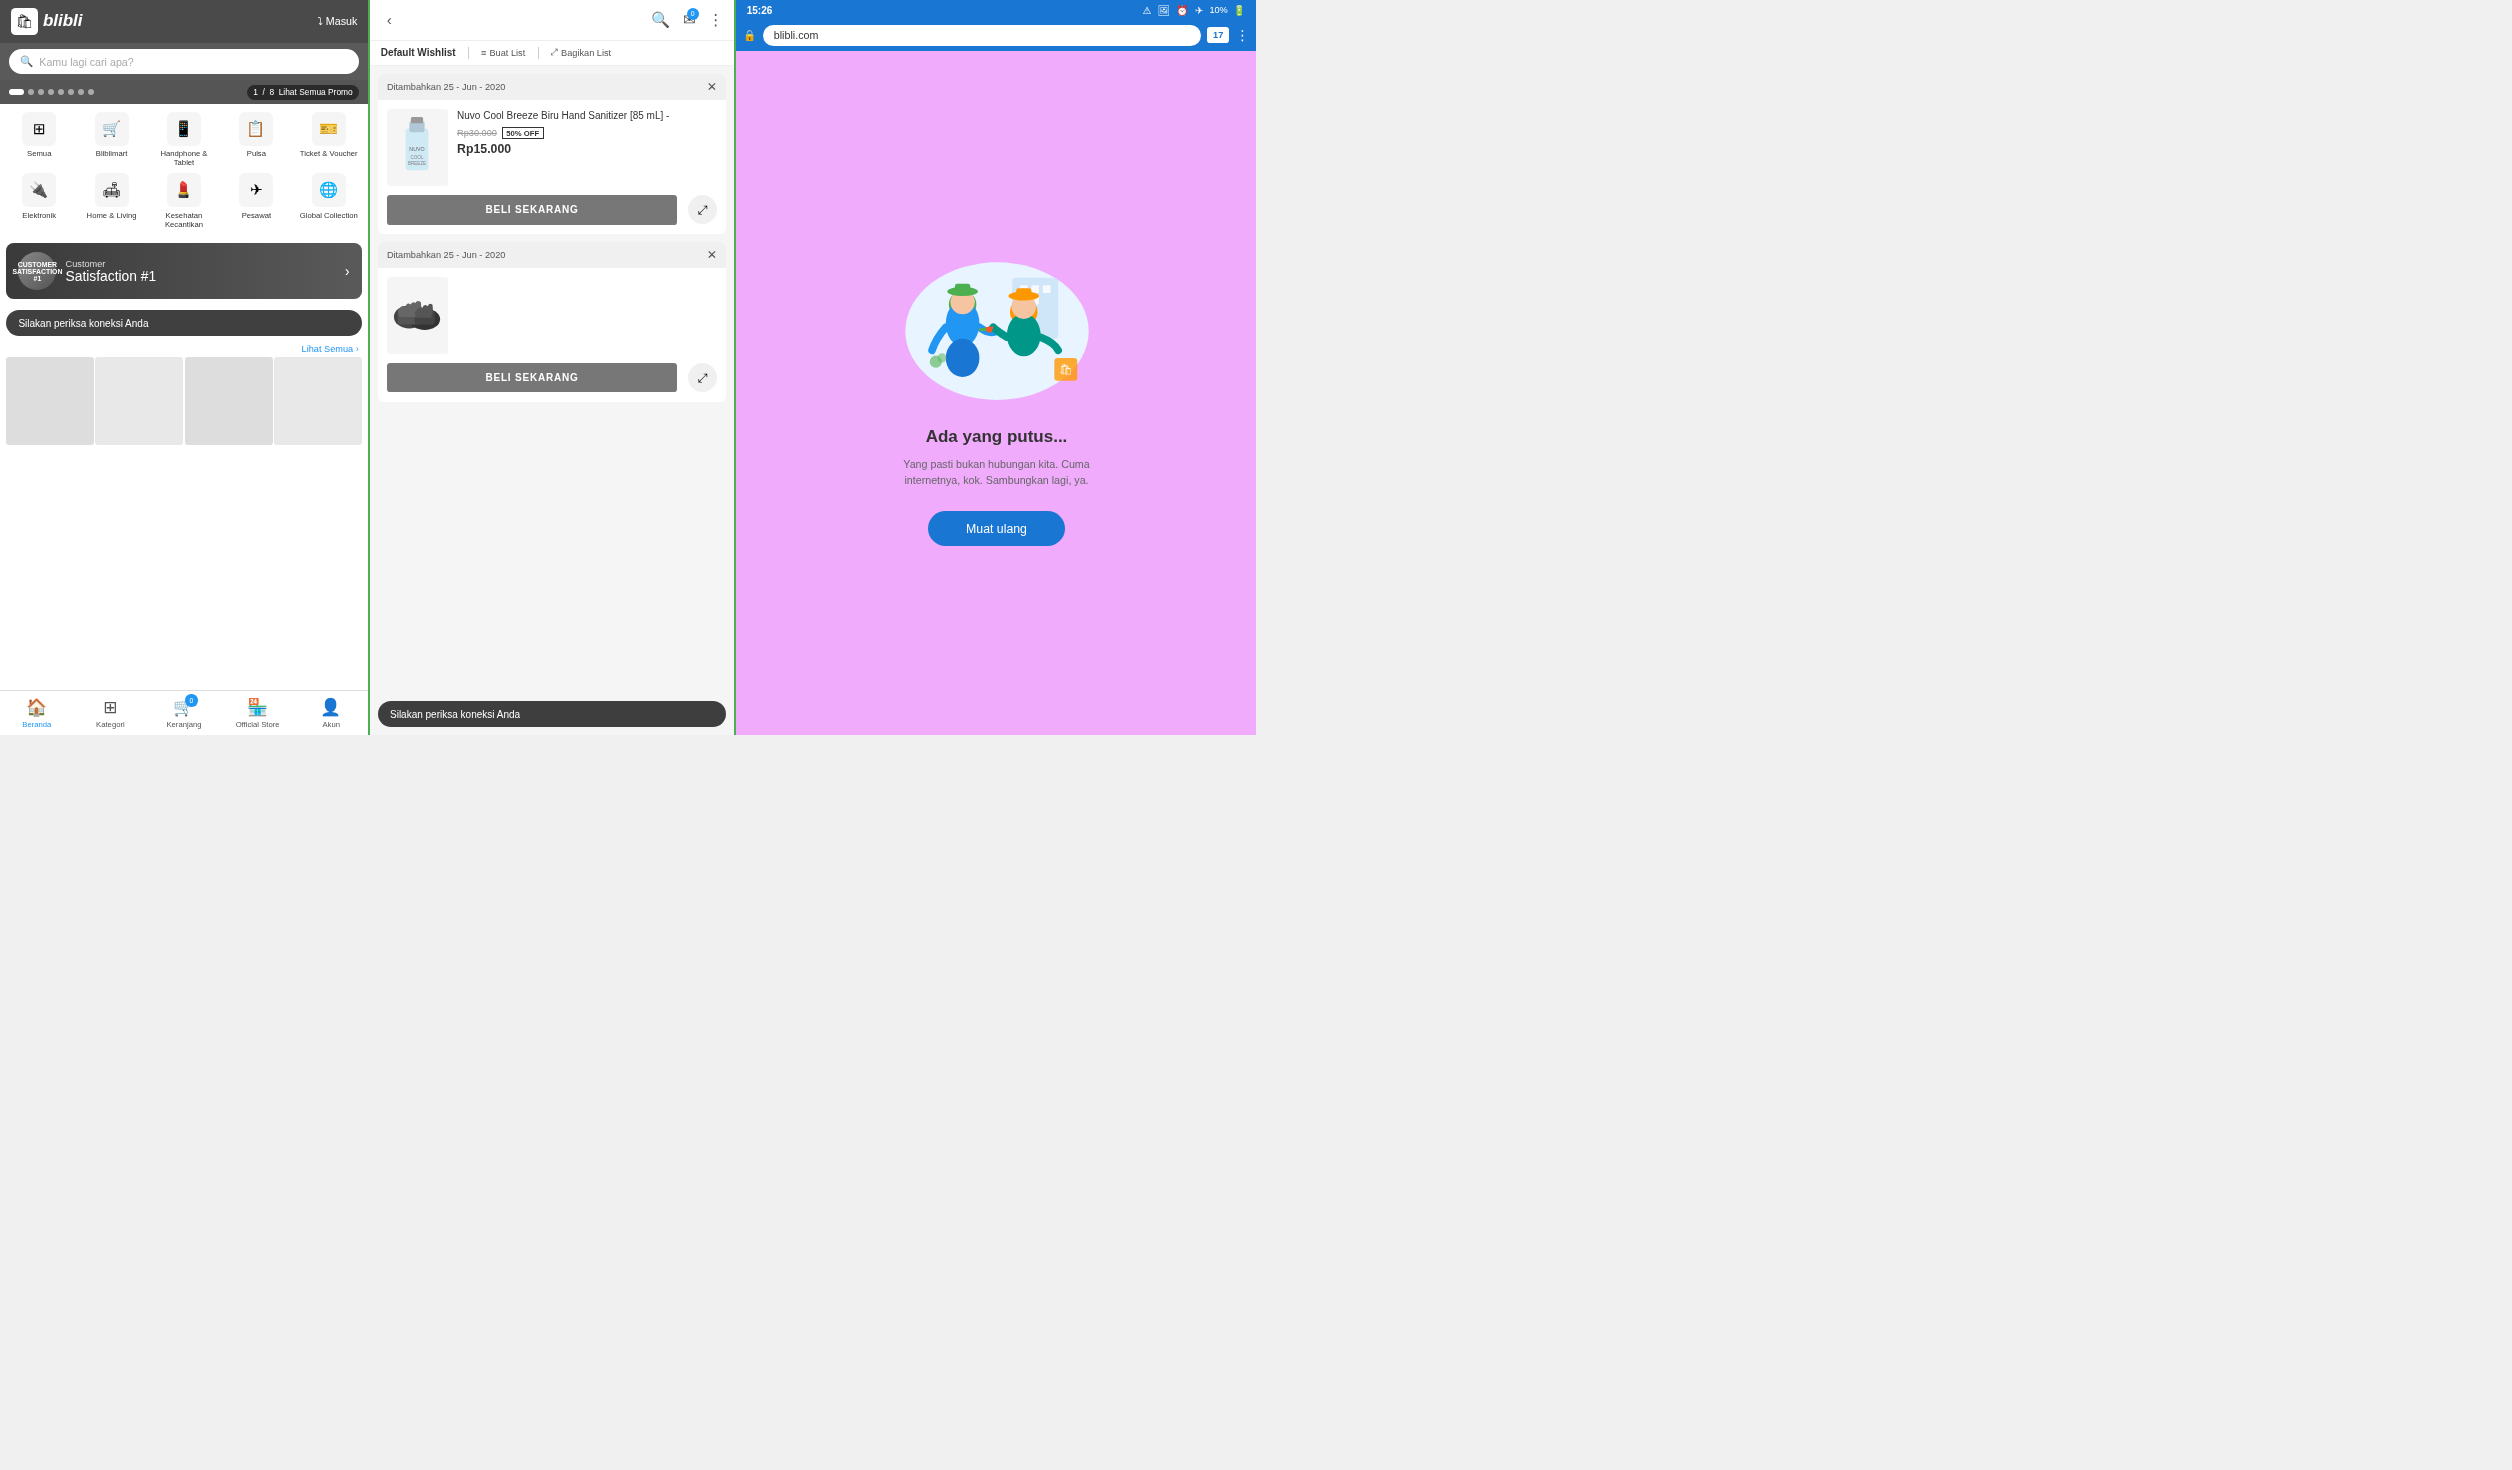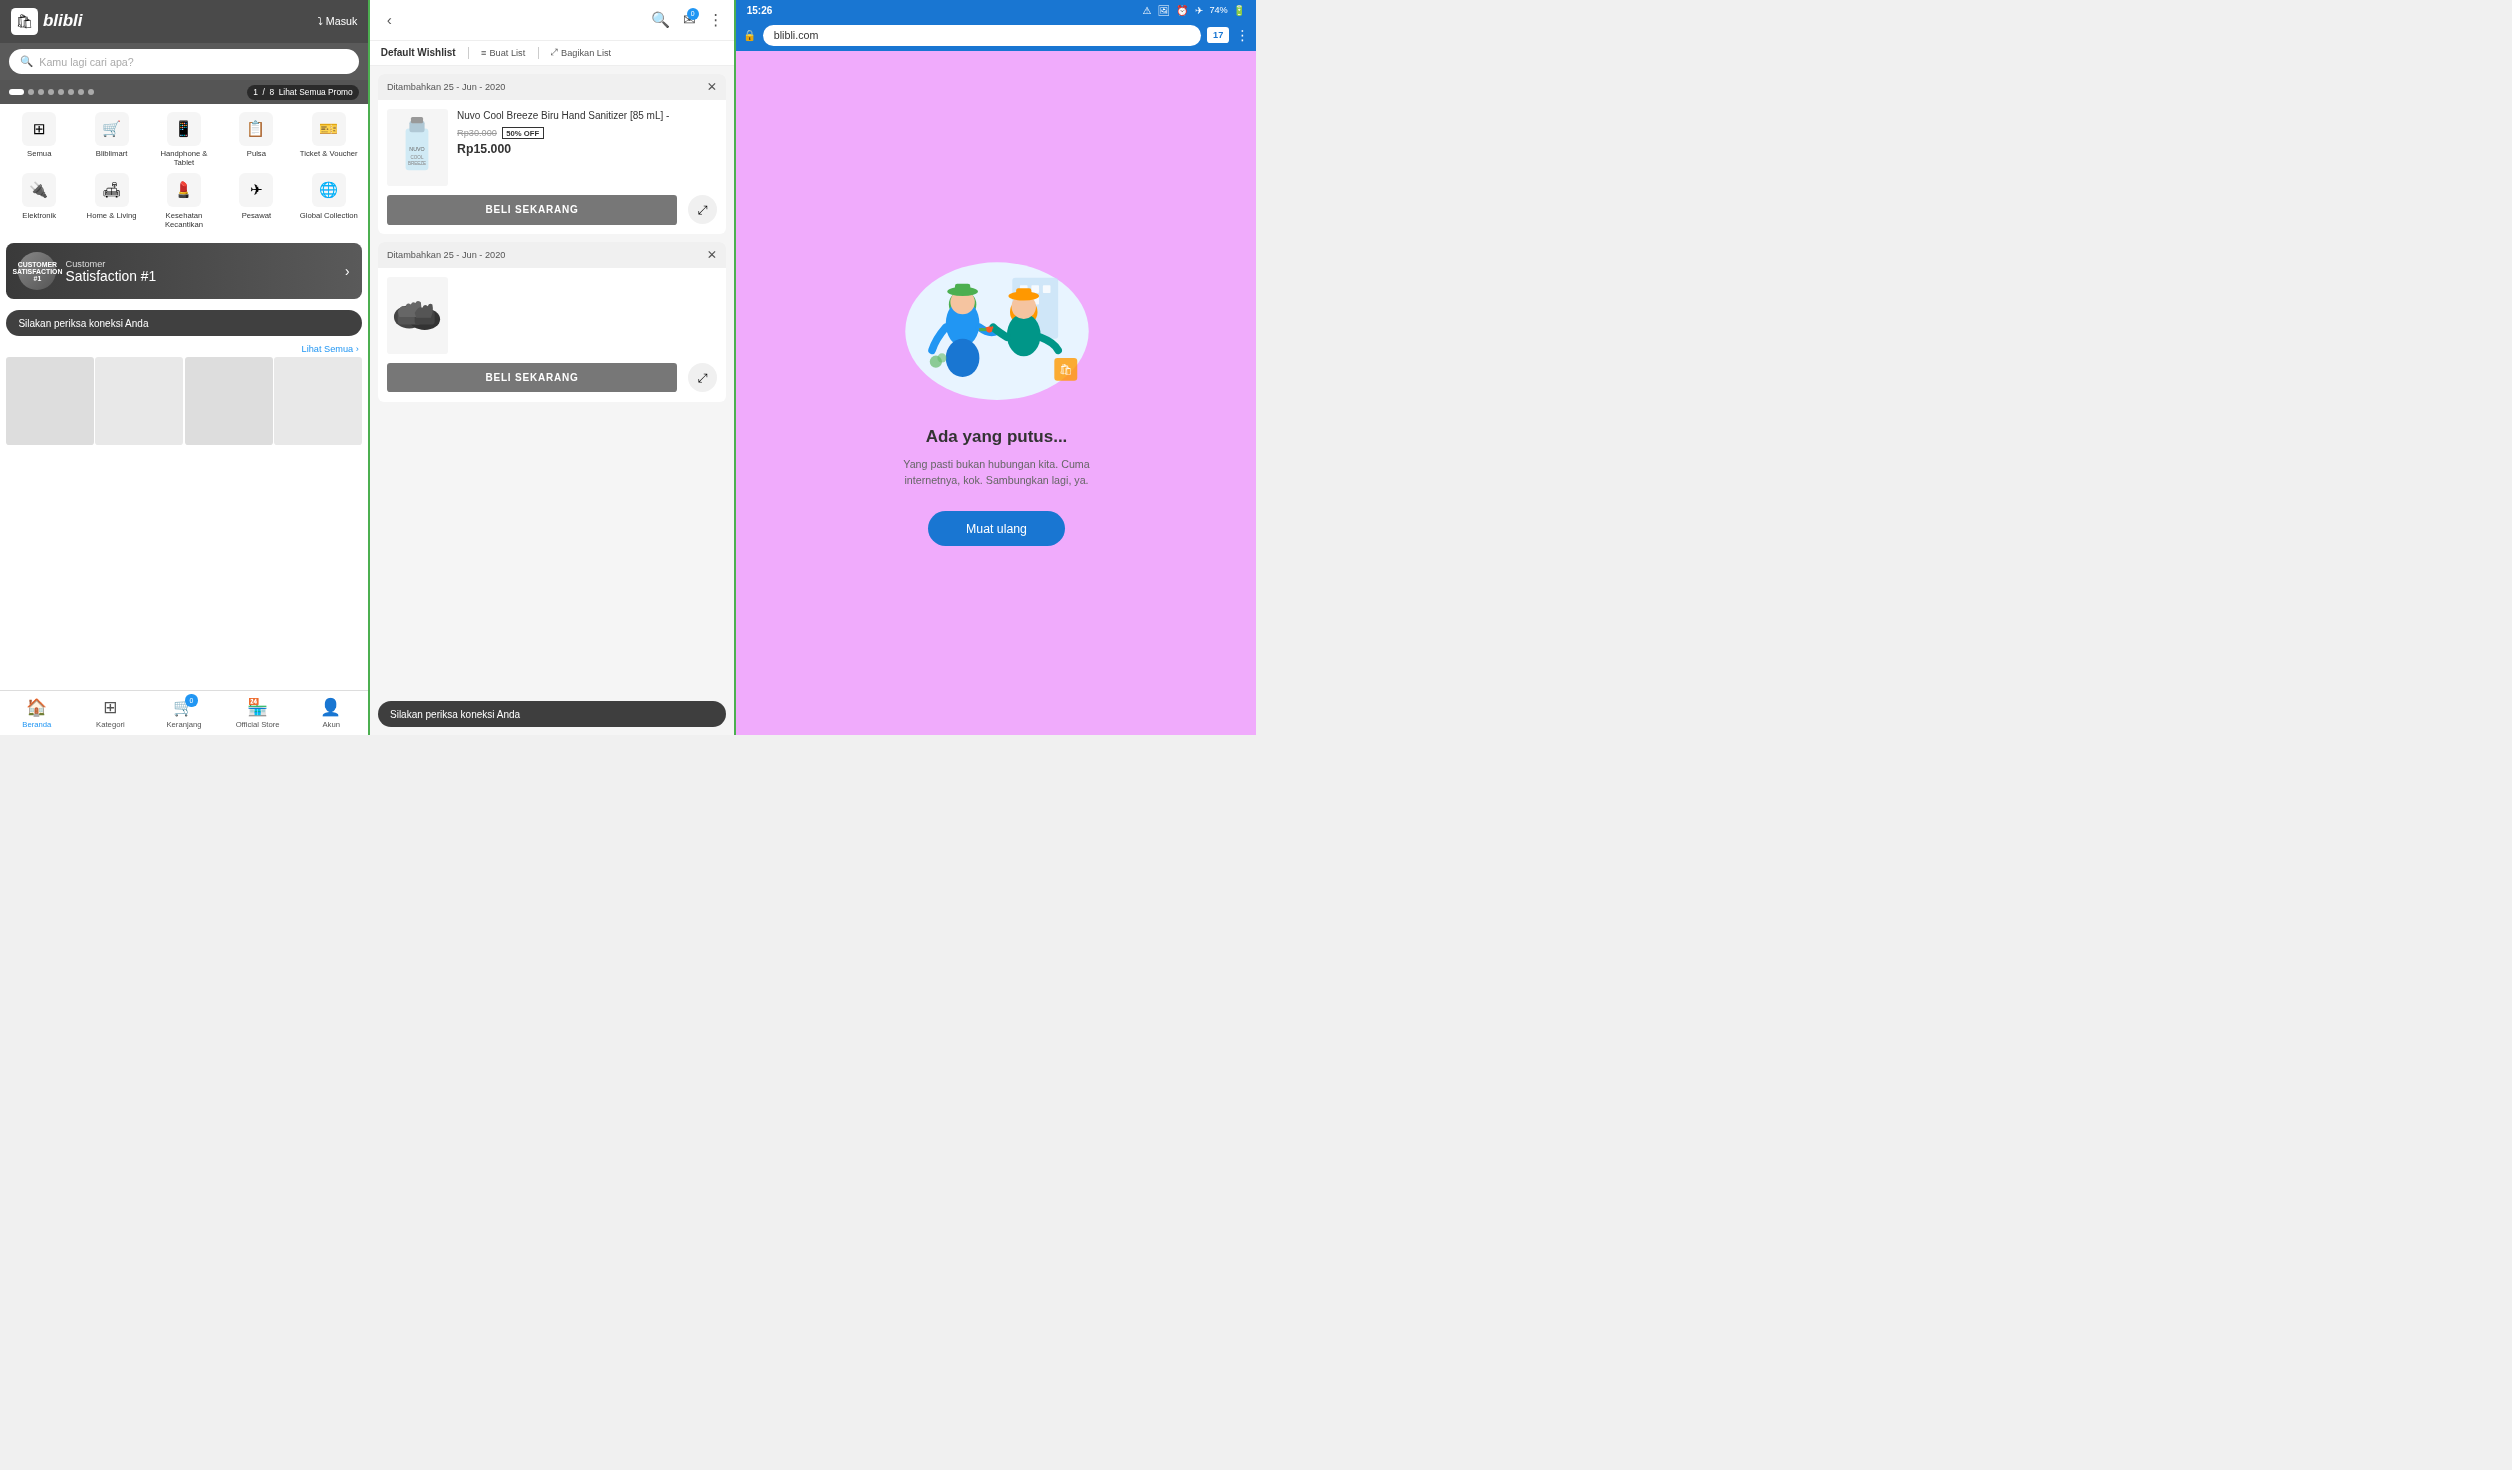--- a/index.html
+++ b/index.html
@@ -847,21 +847,21 @@
 
 <div class="panel3">
 
   <div class="p3-status-bar">
     <span class="p3-time">15:26</span>
     <div class="p3-status-icons">
       <span class="p3-status-icon">⚠</span>
       <span class="p3-status-icon">🖼</span>
       <span class="p3-status-icon">⏰</span>
       <span class="p3-status-icon">✈</span>
-      <span class="p3-battery">74%</span>
+      <span class="p3-battery">10%</span>
       <span class="p3-status-icon">🔋</span>
     </div>
   </div>
 
   <div class="p3-browser-bar">
     <span class="p3-lock-icon">🔒</span>
     <div class="p3-url-bar">blibli.com</div>
     <div class="p3-tab-count">17</div>
     <span class="p3-more-icon">⋮</span>
   </div>

